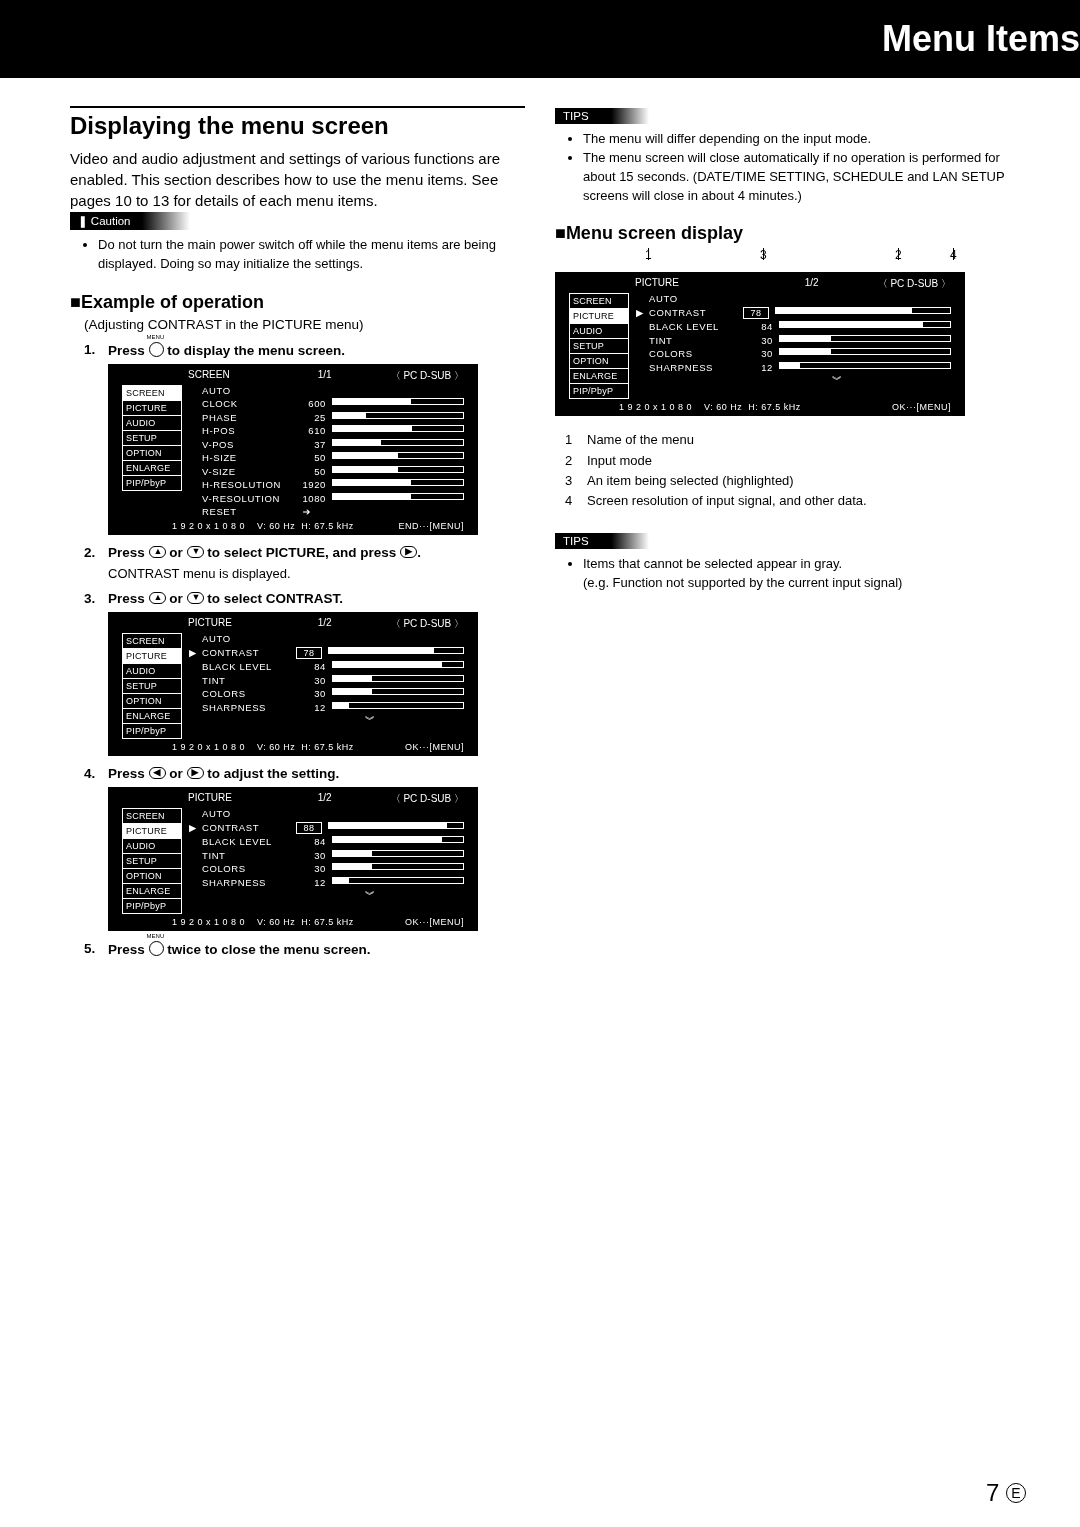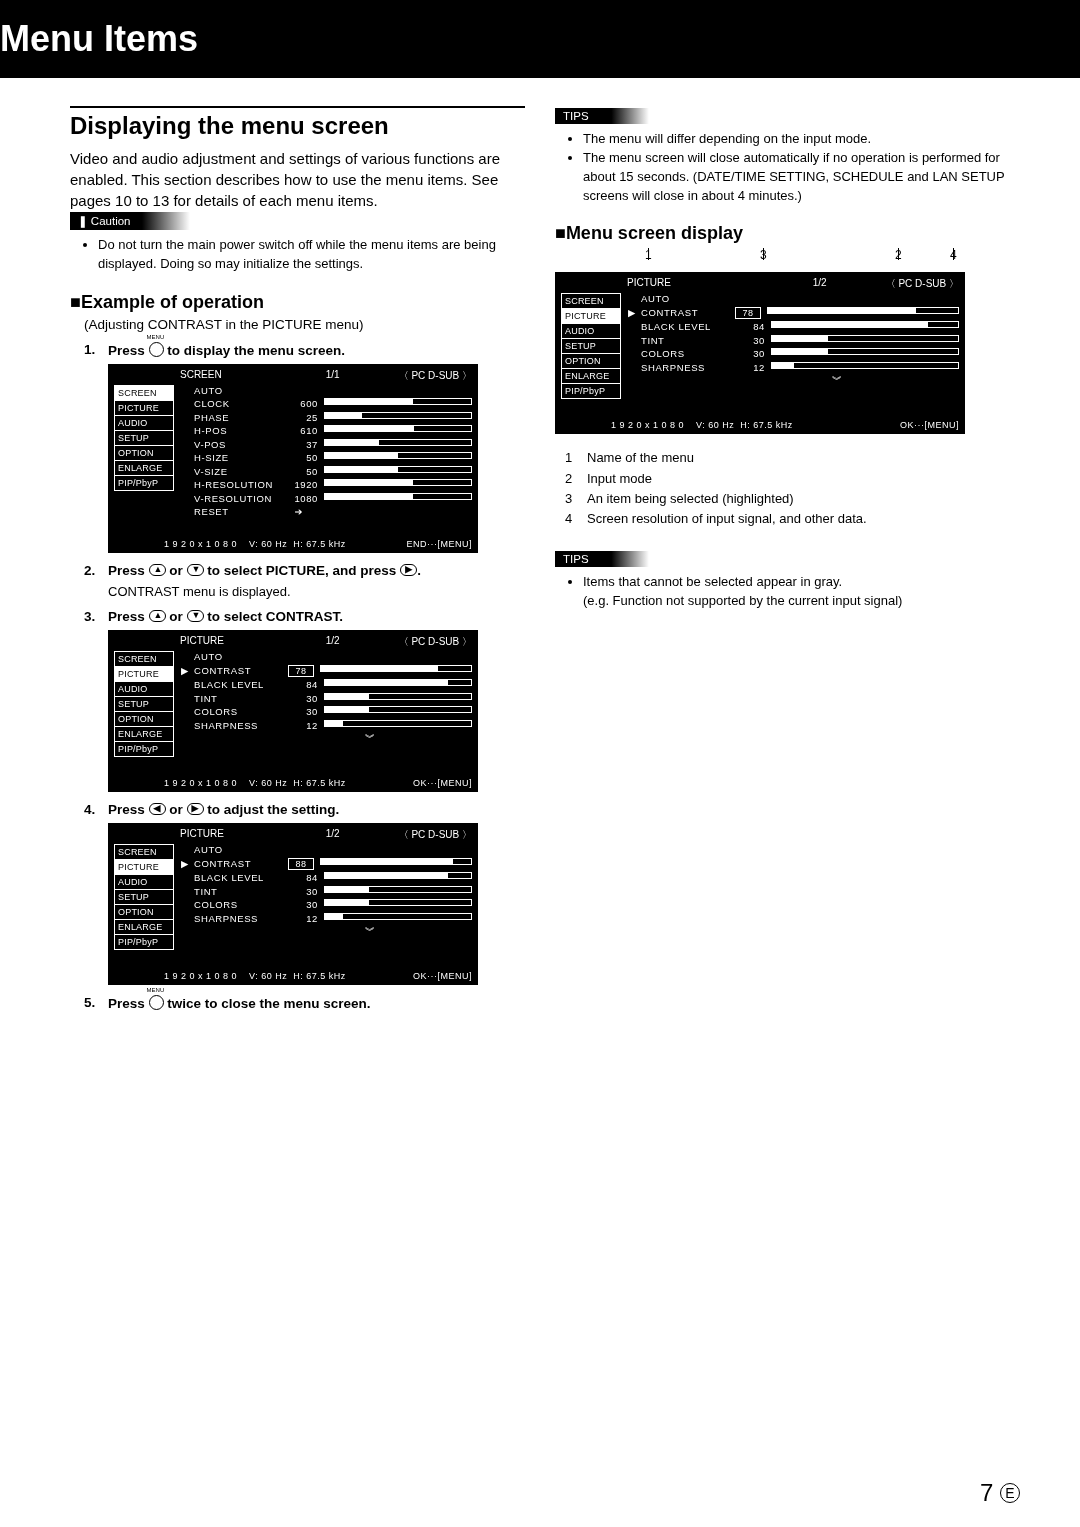--- a/index.html
+++ b/index.html
@@ -1,18 +1,18 @@
 <!DOCTYPE html>
 <html><head>
 <meta charset="utf-8">
 <style>
   *{box-sizing:border-box;margin:0;padding:0}
   body{font-family:Arial,Helvetica,sans-serif;background:#fff;color:#000;width:1080px}
   .page{padding:0 70px 40px}
-  .titlebar{background:#000;color:#fff;font-weight:bold;font-size:36px;text-align:left;padding:18px 0;margin-bottom:28px}
+  .titlebar{background:#000;color:#fff;font-weight:bold;font-size:36px;text-align:right;padding:18px 0;margin-bottom:28px}
   .cols{display:flex;gap:30px}
   .col{flex:1;min-width:0}
   h2{font-size:24px;border-top:2px solid #000;padding-top:4px;margin-bottom:8px}
   .intro{font-size:15px;line-height:1.4;}
   .labelbox{display:inline-block;font-size:11.5px;color:#fff;background:linear-gradient(to right,#000 60%,rgba(0,0,0,0));padding:2px 60px 2px 8px;margin-bottom:6px}
   ul.bul{list-style:disc;font-size:13px;line-height:1.45;margin-left:28px;margin-bottom:18px}
   .sec-h{font-size:18px;font-weight:bold;margin:4px 0 4px}
   .sec-h .sq{font-family:Arial}
   .sub{font-size:13.5px;margin:0 0 8px 14px}
   .step{font-size:13.5px;font-weight:bold;margin:10px 0 6px 14px;display:flex;gap:6px}
@@ -23,46 +23,46 @@
   .rbtn{display:inline-block;border:1.3px solid #000;border-radius:7px;width:17px;height:12px;position:relative;vertical-align:-1px}
   .rbtn::after{position:absolute;font-size:9px;left:4px;top:-1px}
   .rbtn.up::after{content:"▲"}
   .rbtn.dn::after{content:"▼"}
   .rbtn.lf::after{content:"◀"}
   .rbtn.rt::after{content:"▶"}
   .arrowbox{display:inline-block;background:#000;color:#fff;font-size:10px;padding:0 3px;vertical-align:1px}
   
   .osd-wrap{margin:6px 0 6px 38px}
   .osd-wrap.wide{margin-left:0}
-  .osd{background:#000;color:#fff;font-size:10px;position:relative;padding:5px 6px 4px;width:370px}
+  .osd{background:#000;color:#fff;font-size:10px;position:relative;padding:5px 14px 4px;width:370px}
   .osd .hdr{display:flex;font-size:10px;margin-bottom:2px;padding-left:66px}
   .osd .hdr .pg{margin-left:auto;margin-right:59px}
   .osd .body{display:flex;gap:6px}
   .tabs{display:flex;flex-direction:column;width:60px}
   .tab{border:1px solid #fff;background:#000;padding:2px 3px;font-size:9px;margin-bottom:-1px;letter-spacing:.2px;text-align:left}
   .tab.sel{background:#fff;color:#000}
   .items{flex:1;display:flex;flex-direction:column;gap:2.5px;padding-top:0}
   .row{display:flex;align-items:flex-start;gap:4px;font-size:9.5px;letter-spacing:.6px}
   .row .ptr{width:10px;text-align:center}
   .row .nm{width:90px}
   .row .vb{border:1px solid #fff;padding:0 4px;min-width:26px;text-align:center;font-size:9px}
   .row .vt{width:30px;text-align:right}
   .row .bar{flex:1;height:7px;border:1px solid #fff;margin-left:2px;position:relative}
   .row .bar .fill{position:absolute;top:0;bottom:0;left:0;background:#fff}
   .row .arrow{flex:1}
   .chev{text-align:center;font-size:10px;letter-spacing:4px;margin-top:-2px;margin-left:92px}
-  .foot{display:flex;font-size:9px;letter-spacing:3px;margin-top:22px;padding-left:50px}
+  .foot{display:flex;font-size:9px;letter-spacing:3px;margin-top:4px;padding-left:50px}
   .foot .r{margin-left:auto;letter-spacing:.5px}
   .legend{font-size:13px;line-height:1.55;margin:14px 0 20px 10px}
   .legend div{display:flex;gap:8px}
   .legend .ln{width:14px}
   .callouts{position:relative;height:18px;font-size:12px;margin-left:0;margin-bottom:2px}
   .callouts span{position:absolute;top:0}
   .line{position:absolute;border-left:1px solid #000;height:12px;top:14px}
-  .pgnum{position:absolute;right:60px;bottom:20px;font-size:24px}
+  .pgnum{position:absolute;right:54px;bottom:20px;font-size:24px}
   .pgnum .e{display:inline-block;border:1.5px solid #000;border-radius:50%;width:20px;height:20px;text-align:center;font-size:14px;vertical-align:3px;line-height:18px}
 </style>
 </head>
 <body>
 
 <div class="titlebar">Menu Items</div>
 
 <div class="page">
 <div class="cols">
 

